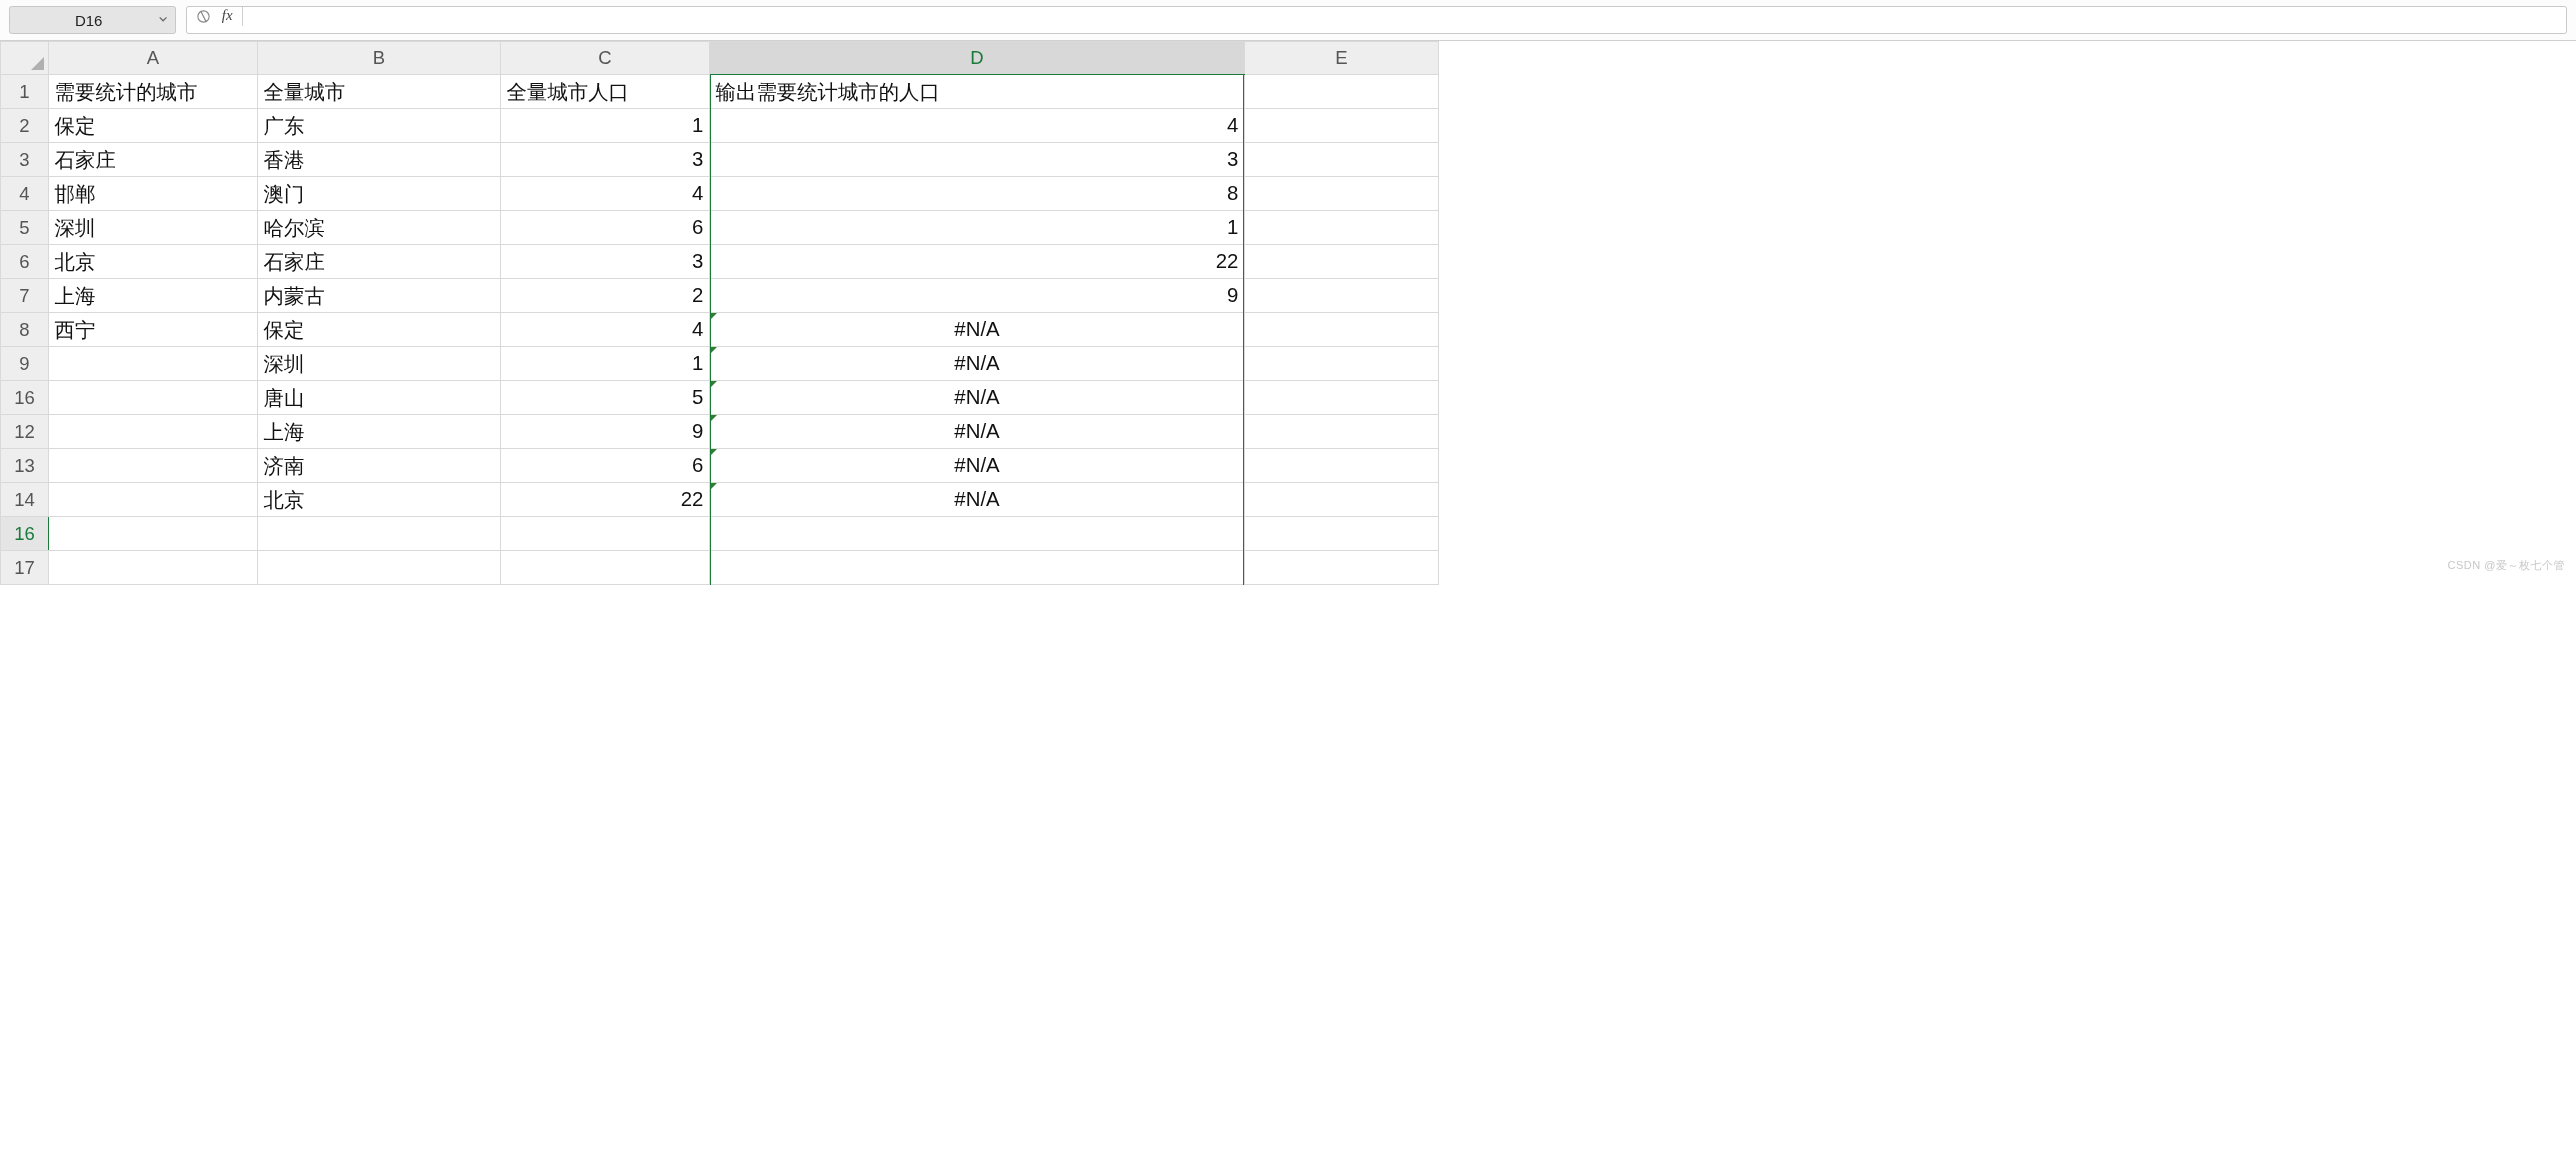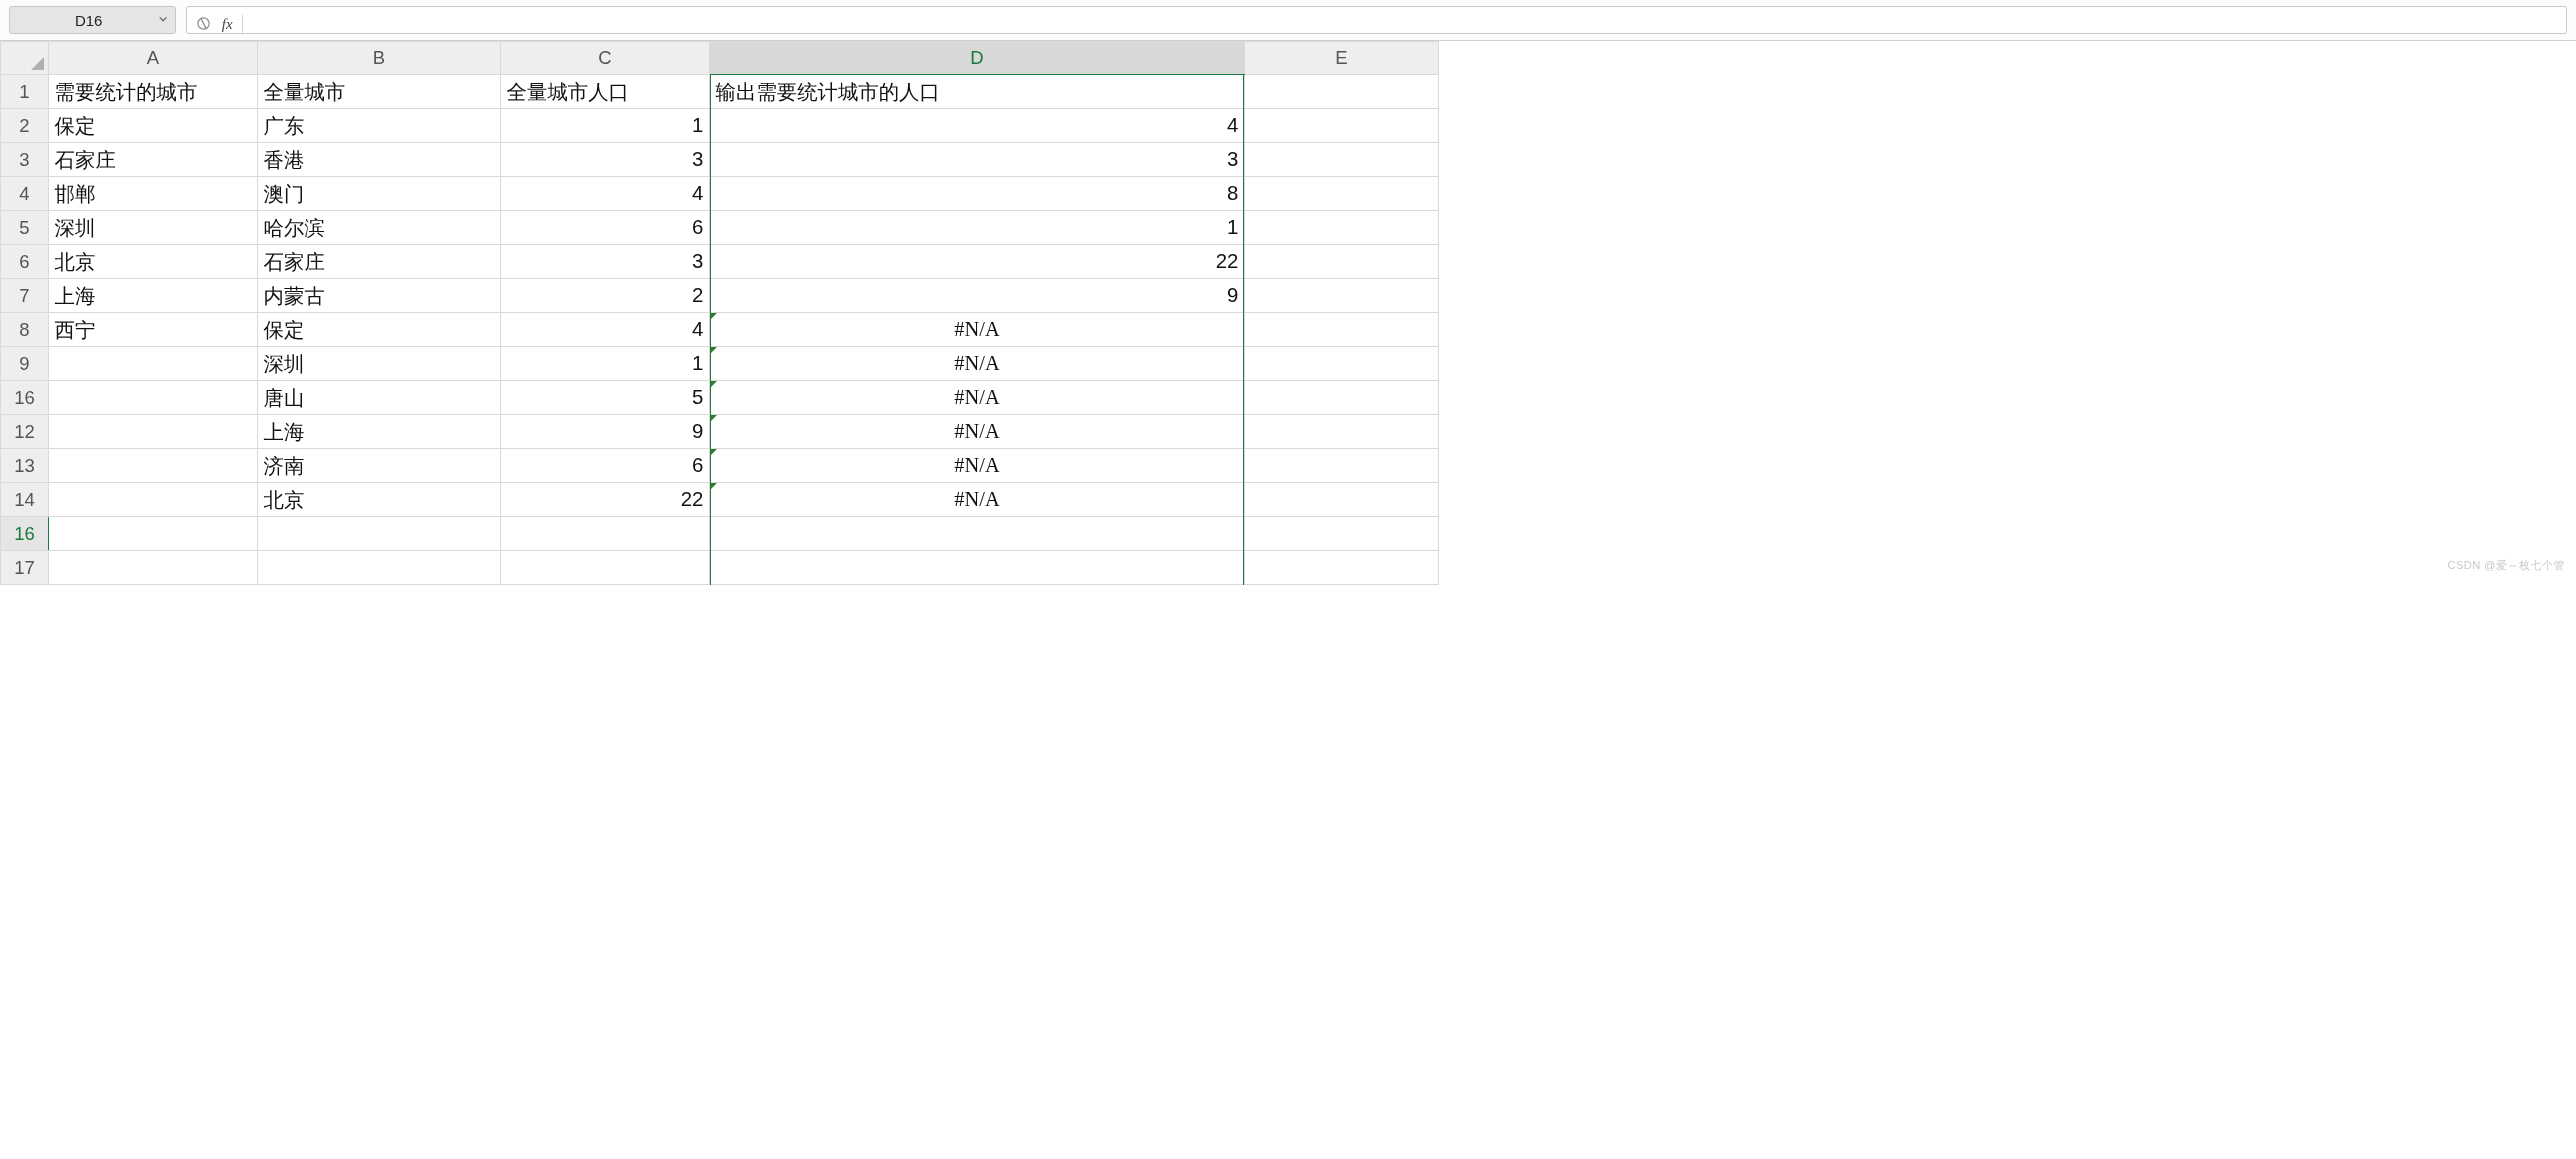--- a/index.html
+++ b/index.html
@@ -37,21 +37,21 @@
       color: #222;
       flex: 1;
       text-align: center;
     }
     .chev {
       color: #555;
       font-size: 11px;
     }
     .fx-area {
       display: flex;
-      align-items: flex-end;
+      align-items: flex-start;
       flex: 1;
       height: 28px;
       border: 0.9px solid #c8c8c8;
       background: #fff;
       border-radius: 2.8px;
       padding: 0 7.4px;
       gap: 9.3px;
     }
     .fx-icon {
       display: flex;
@@ -138,21 +138,21 @@
       vertical-align: middle;
       position: relative;
     }
     .col-A { width: 209px; }
     .col-B { width: 243px; }
     .col-C { width: 209px; }
     .col-D { width: 535px; }
     .col-E { width: 194px; }
     .txt-left { text-align: left; }
     .txt-right { text-align: right; }
-    .txt-center { text-align: center; font-family: Liberation Serif, serif; }
+    .txt-center { text-align: center; }
     .err-tri::before {
       content: '';
       position: absolute;
       left: 0;
       top: 0;
       width: 0;
       height: 0;
       border-right: 7.4px solid transparent;
       border-top: 7.4px solid #2e7d32;
     }

